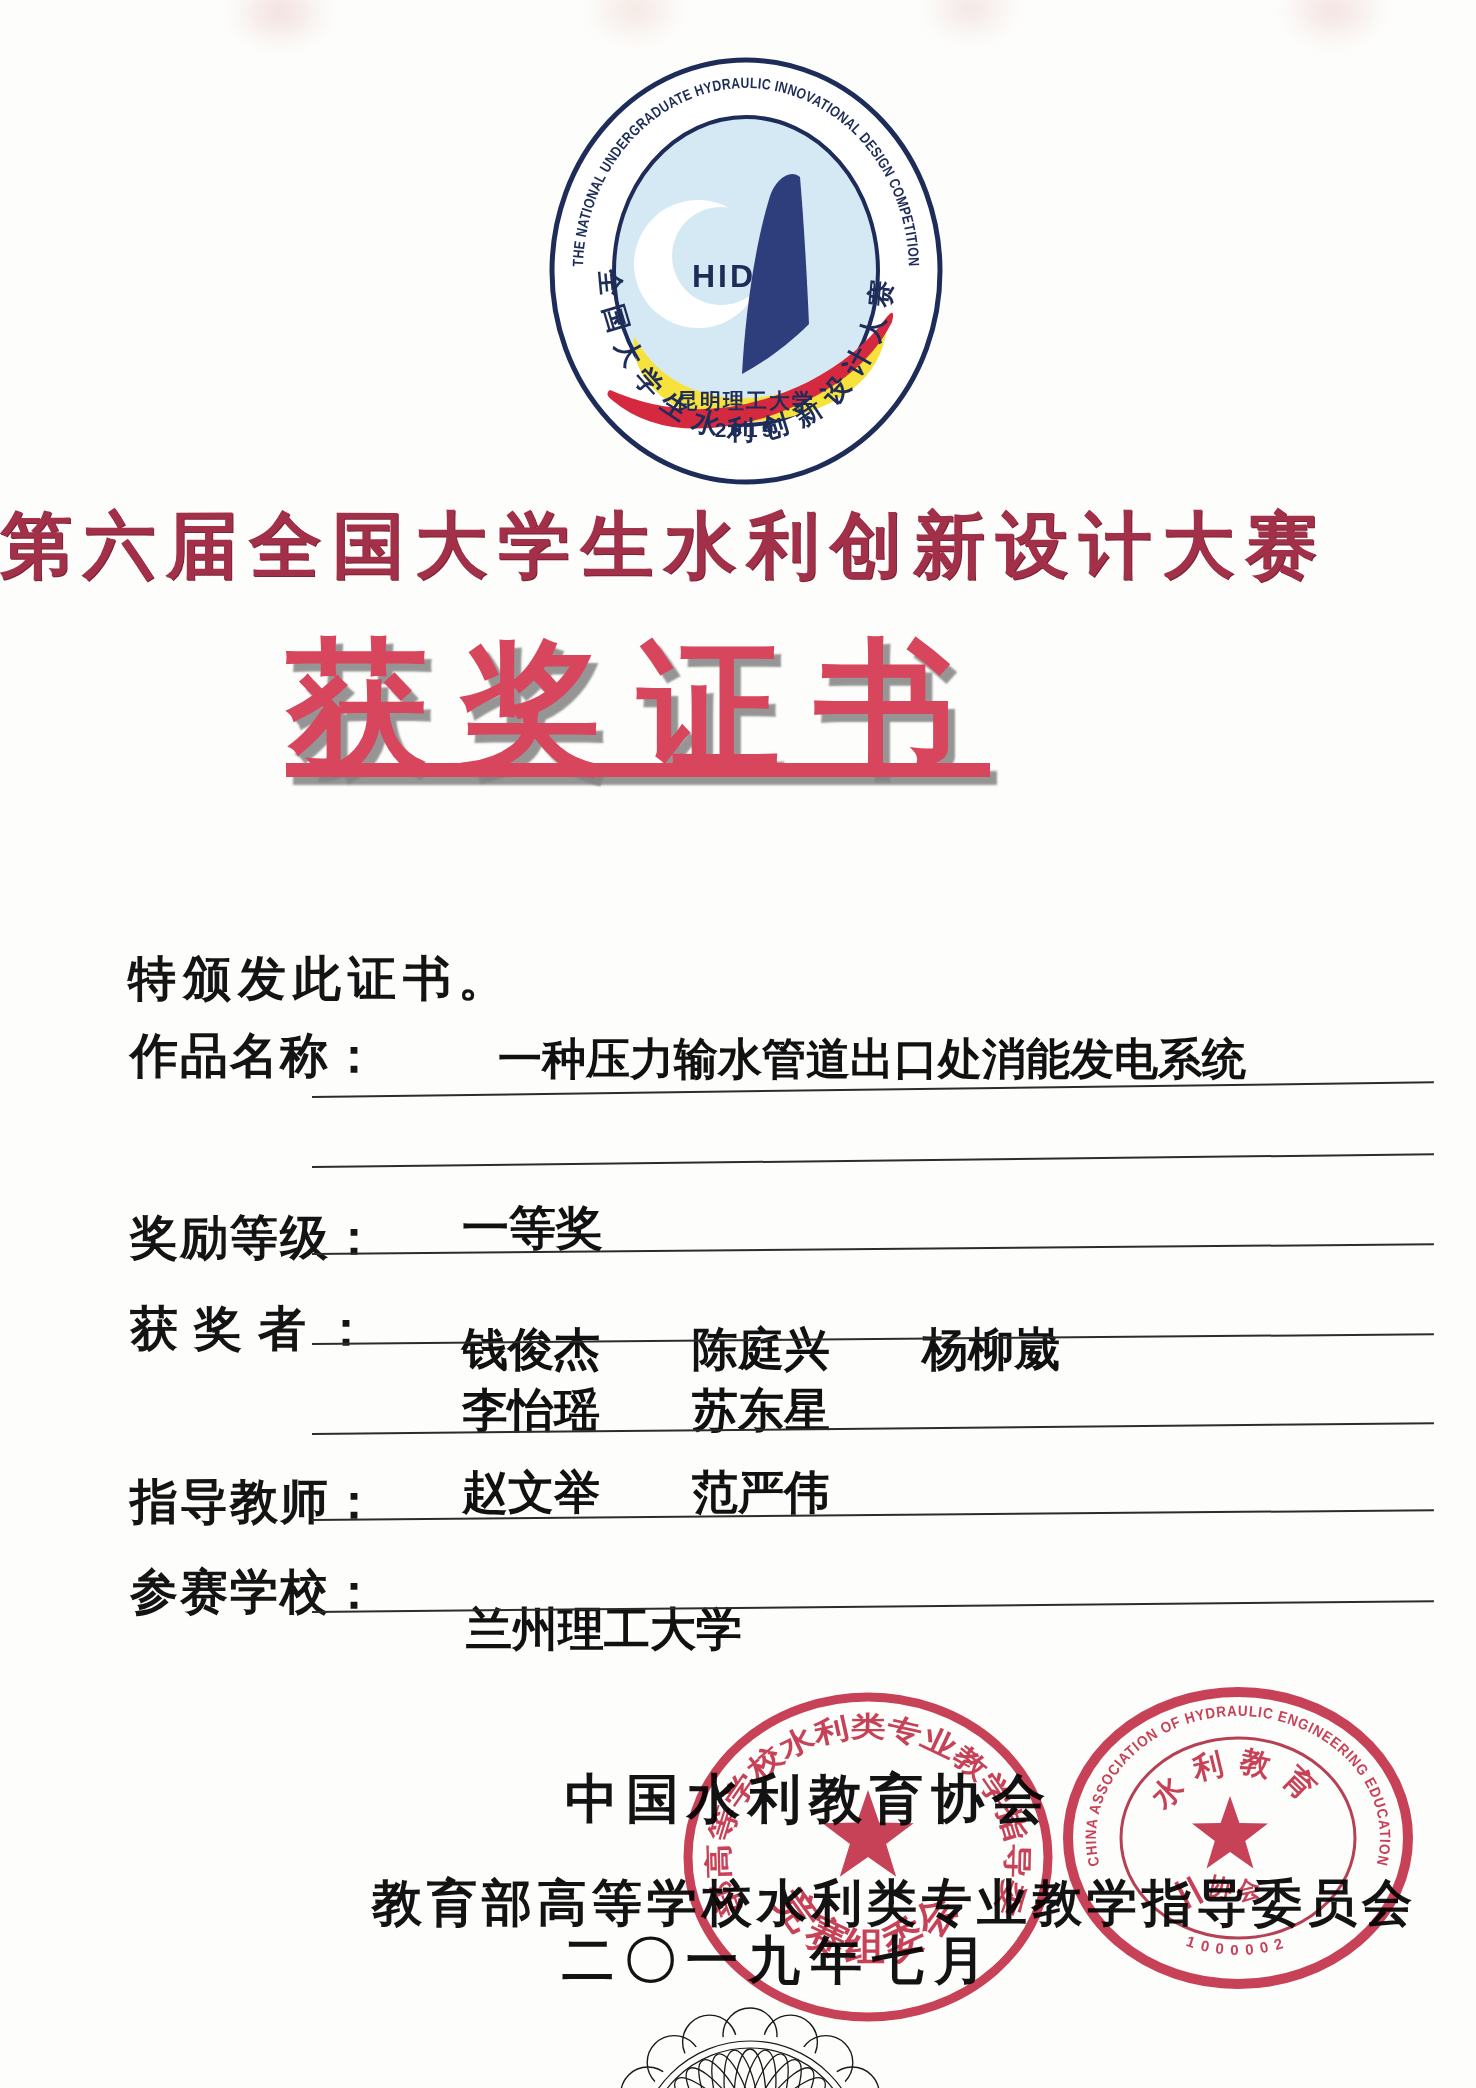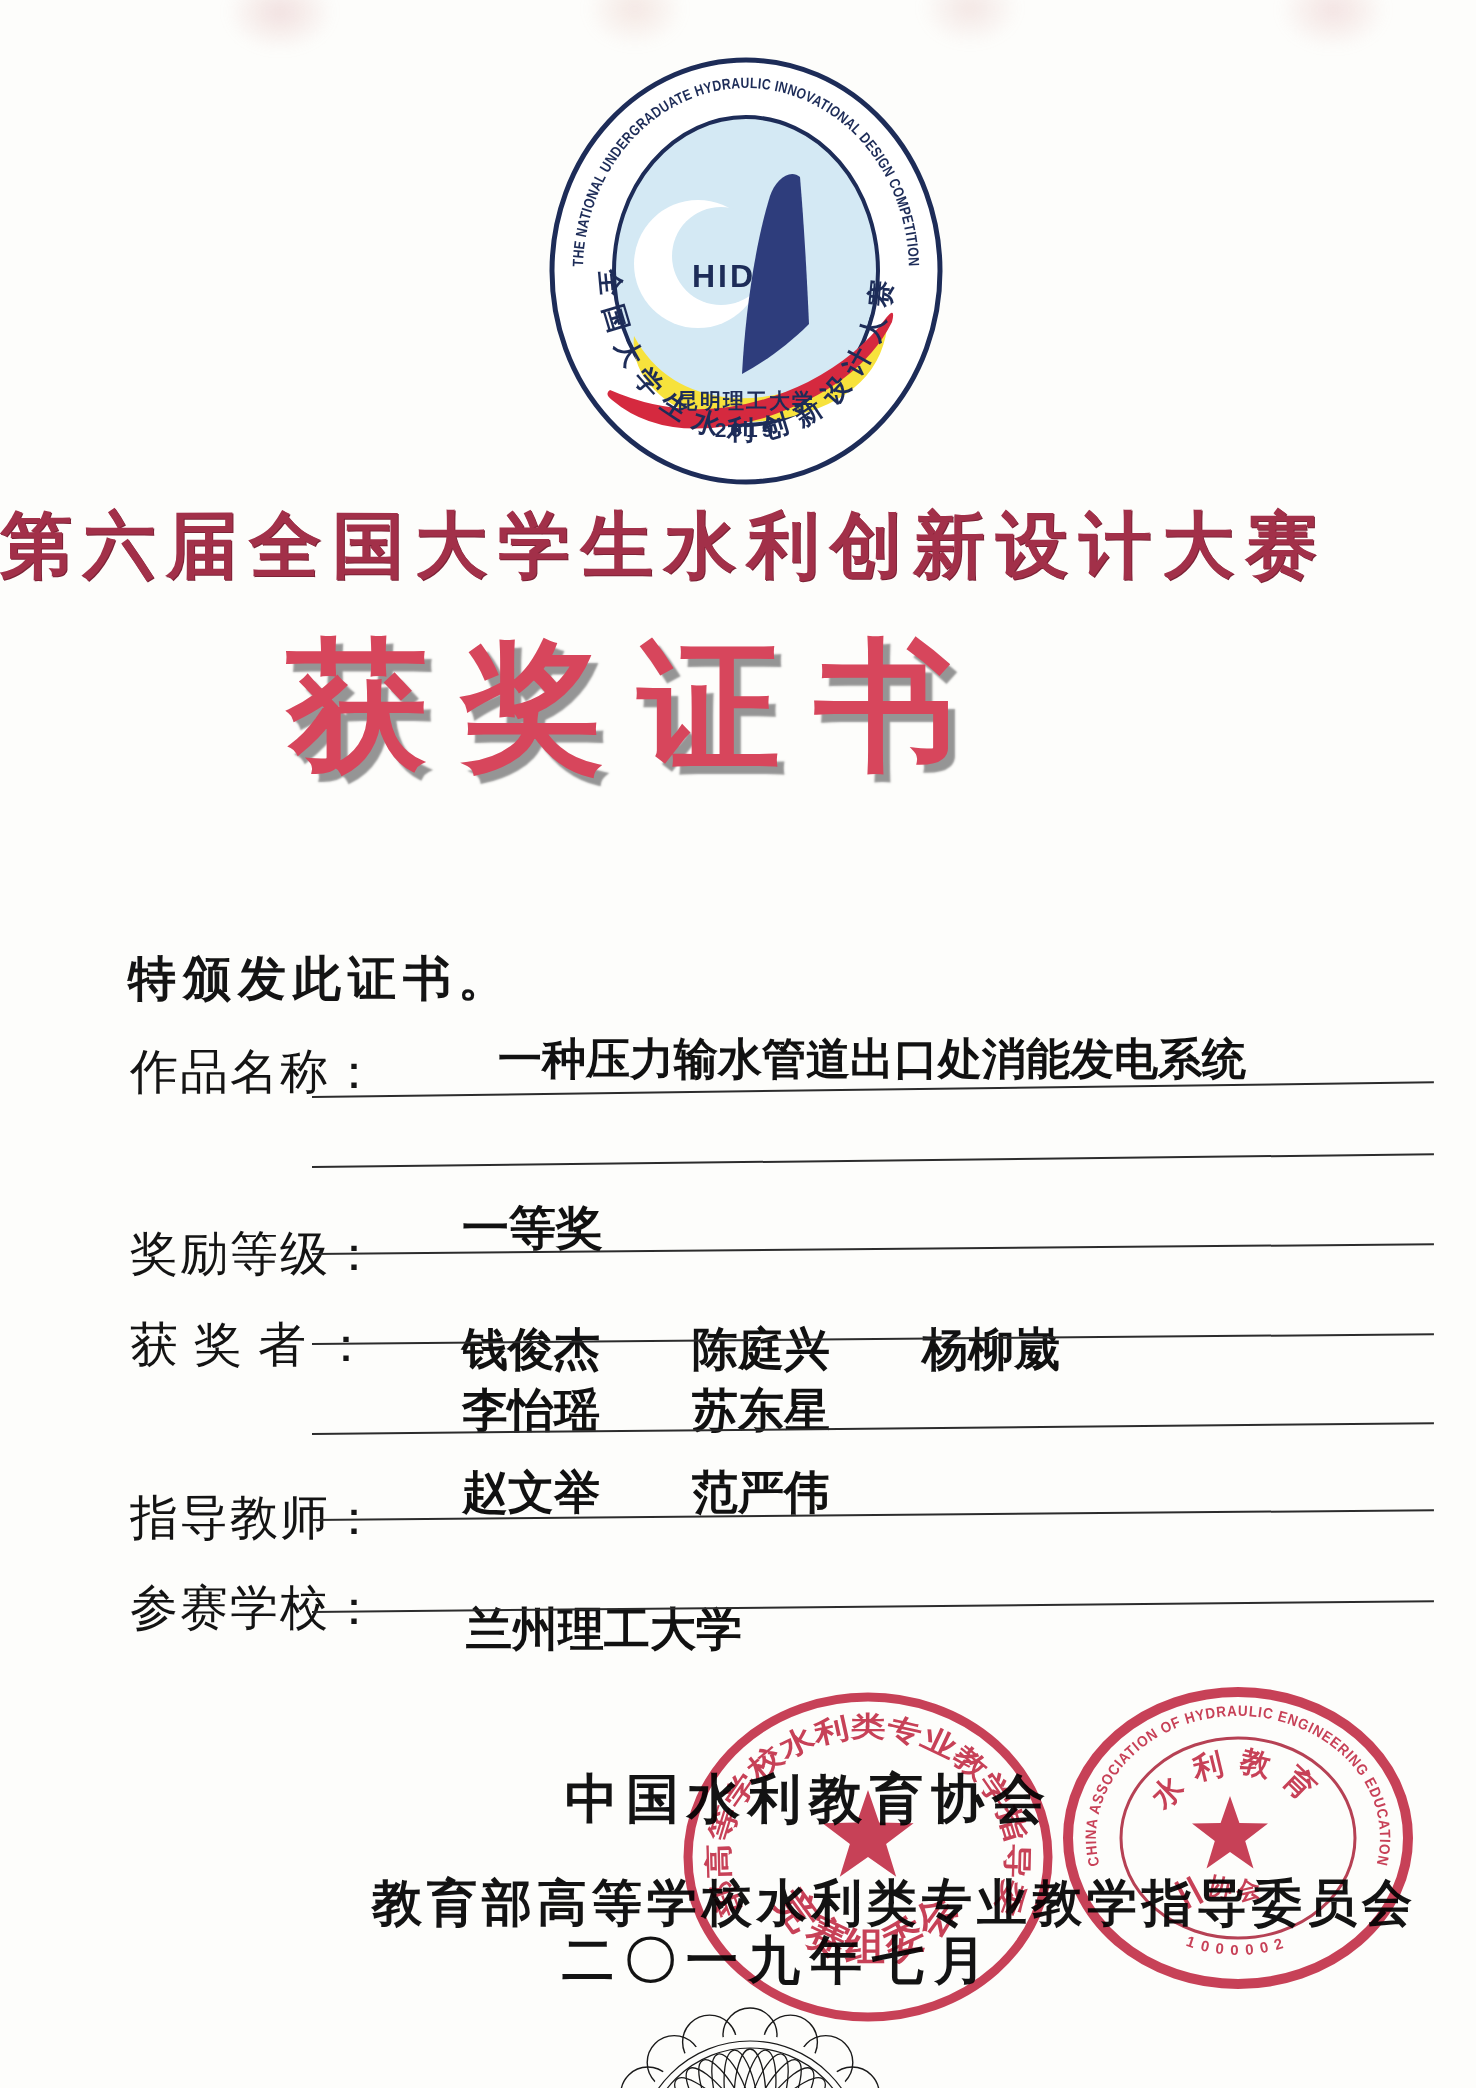--- a/index.html
+++ b/index.html
@@ -14,28 +14,29 @@
     left:0;width:1476px;top:498px;text-align:left;
     font-size:72px;font-weight:bold;letter-spacing:11px;color:#a23049;
     text-shadow:1px 1px 0 #7c2236;
     font-family:"DejaVu Sans","Liberation Sans",sans-serif;
   }
   .title2{
     left:0;width:1276px;top:612px;text-align:center;
     font-size:142px;font-weight:bold;letter-spacing:34px;color:#d7465c;
     text-shadow:7px 8px 2px rgba(130,130,130,.85);
     font-family:"DejaVu Sans","Liberation Sans",sans-serif;
+    text-decoration:underline;
   }
   .bodyline{
     left:128px;font-size:48px;font-weight:bold;letter-spacing:7px;
     font-family:"Liberation Serif","DejaVu Serif",serif;color:#141414;
   }
   .flabel{
-    left:130px;font-size:48px;font-weight:normal;letter-spacing:2px;
-    font-family:"Liberation Serif","DejaVu Serif",serif;color:#141414;white-space:nowrap;margin-top:16px;
+    left:130px;font-size:48px;font-weight:bold;letter-spacing:2px;
+    font-family:"Liberation Serif","DejaVu Serif",serif;color:#141414;white-space:nowrap;
   }
   .fvalue{
     font-size:46px;font-weight:bold;color:#111;white-space:nowrap;
     font-family:"DejaVu Sans","Liberation Sans",sans-serif;
   }
   .uline{
     position:absolute;height:0;border-top:2px solid #2c2c2c;transform-origin:left center;
   }
   .issuer{
     font-weight:bold;color:#131313;white-space:nowrap;

